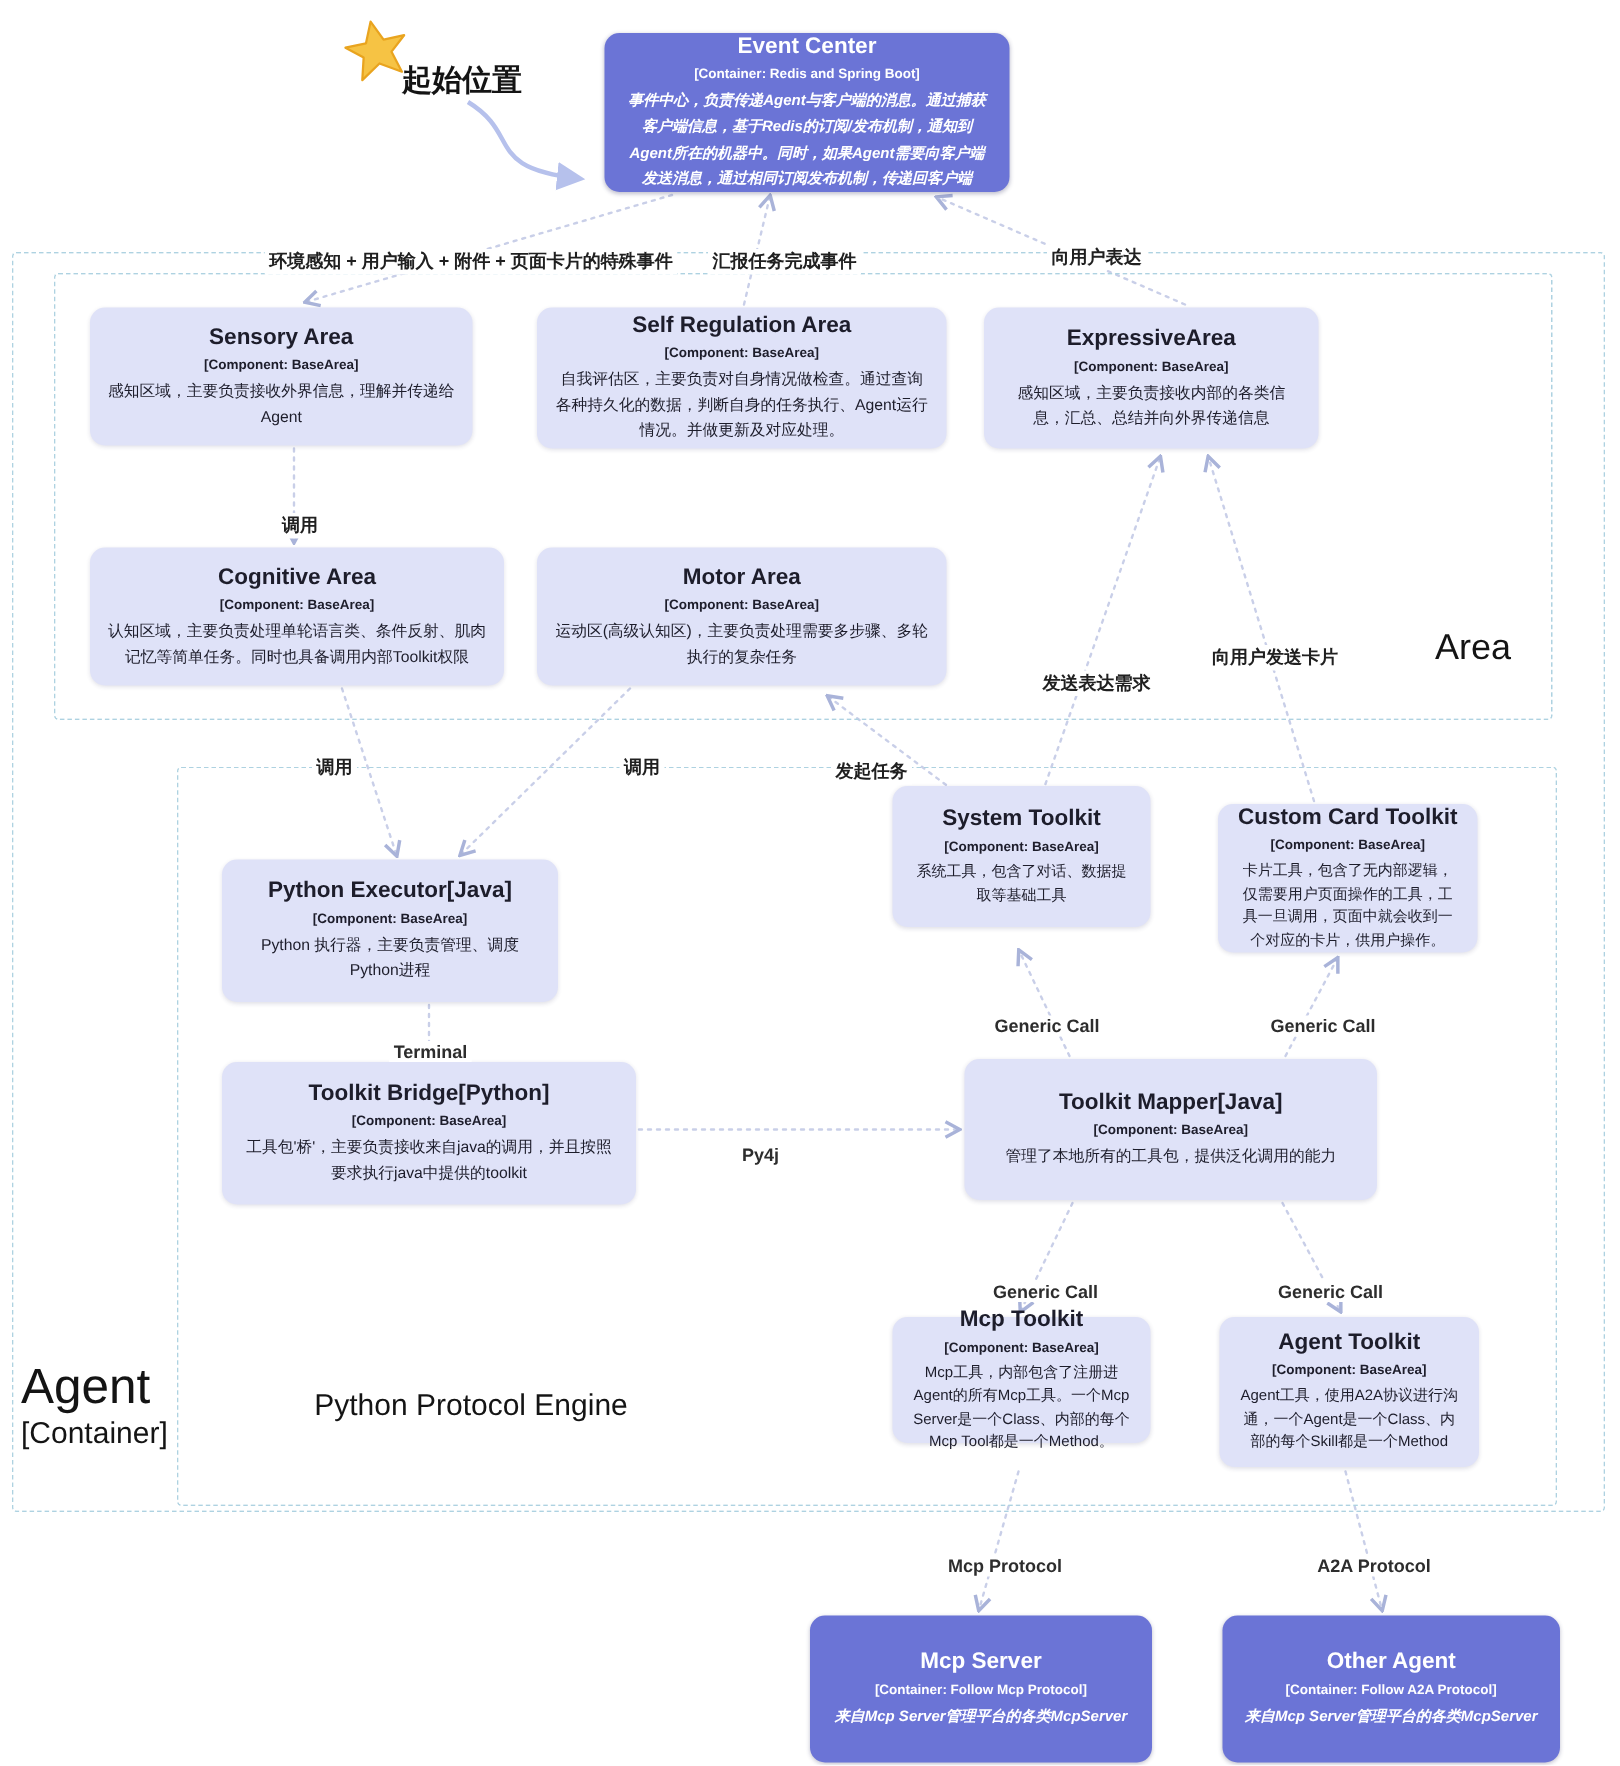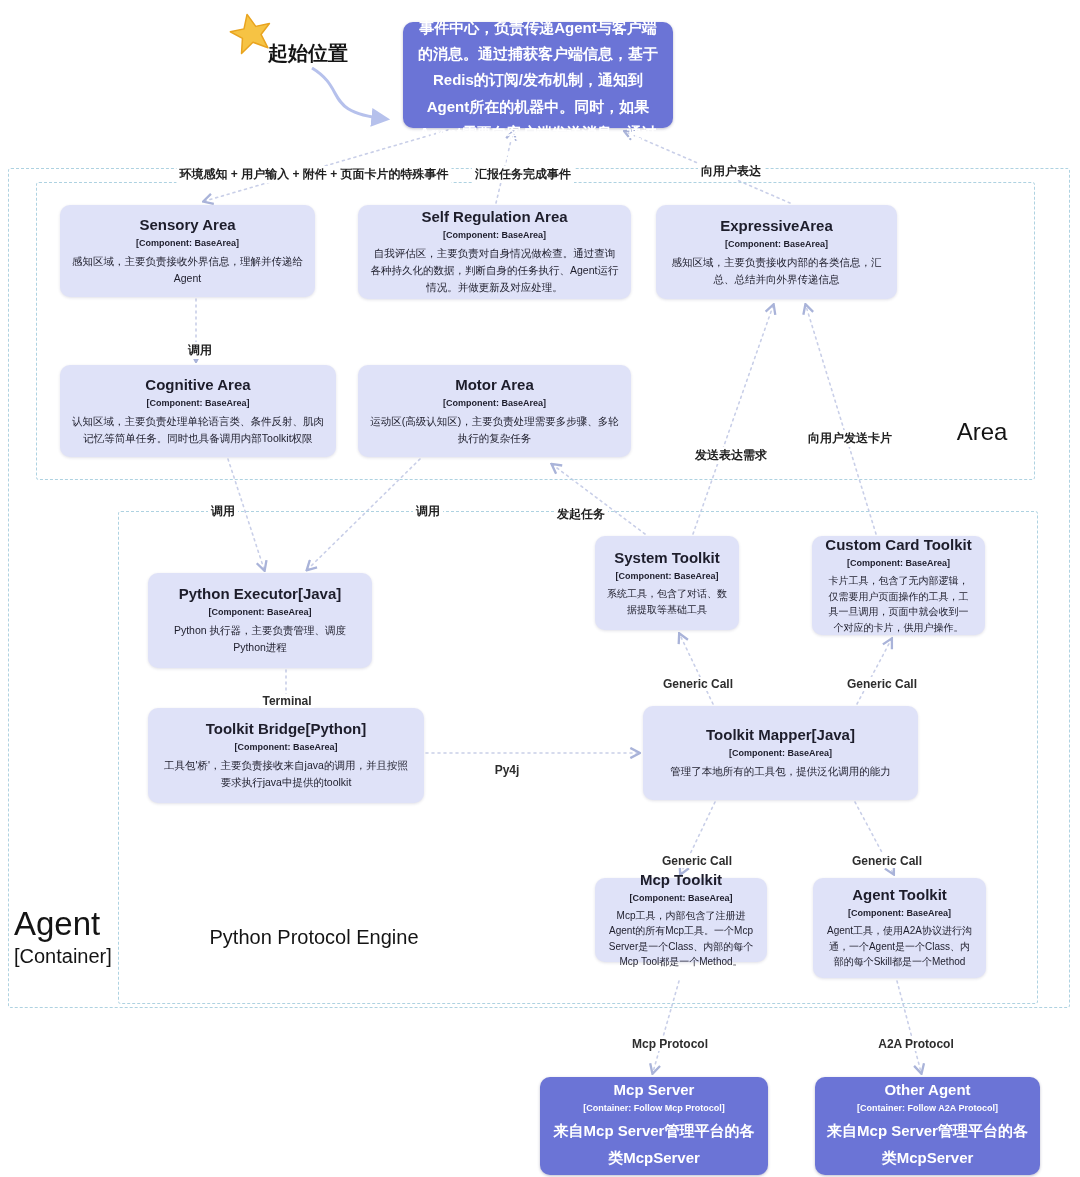--- a/index.html
+++ b/index.html
@@ -15,21 +15,21 @@
           justify-content:center; text-align:center; padding:6px 12px; }
   .node.light { background:#dfe2f8; color:#1d1d2b; box-shadow:0 1px 3px rgba(40,40,90,.14); }
   .node.dark  { background:#6b74d6; color:#ffffff; box-shadow:0 1px 3px rgba(40,40,90,.30); }
 
   .node-title    { font-weight:bold; font-size:15px; margin-bottom:5px; }
   .node-subtitle { font-weight:bold; font-size:9px;  margin-bottom:5px; }
   .node-body     { font-size:10.5px; line-height:1.6; }
   .node.small .node-body { font-size:10px; line-height:1.55; }
   .node.dark .node-title { font-size:15px; }
   .node.dark .node-subtitle { font-size:9px; }
-  .node.dark .node-body { font-size:15px; line-height:1.75; font-weight:bold; }
+  .node.dark .node-body { font-size:10px; line-height:1.75; font-weight:bold;font-style:italic; }
 
   .edge-label { position:absolute; transform:translateX(-50%); white-space:nowrap;
                 background:#ffffff; padding:0 3px; color:#202020;margin-top:16px; }
   .edge-label.zh { font-weight:bold; font-size:12px; }
   .edge-label.en { font-weight:bold; font-size:12px; color:#2d2d2d; }
 
   .big-label { position:absolute; color:#141414; white-space:nowrap; }
   #agent-title    { left:14px;  top:905px; font-size:33px; }
   #agent-subtitle { left:14px;  top:945px; font-size:20px; }
   #area-label     { left:982px; top:418px; font-size:24px; transform:translateX(-50%); }
@@ -95,21 +95,21 @@
     <div class="node-subtitle">[Component: BaseArea]</div>
     <div class="node-body">感知区域，主要负责接收外界信息，理解并传递给Agent</div>
   </div>
 
   <div class="node light" style="left:358px;top:205px;width:273px;height:94px">
     <div class="node-title">Self Regulation Area</div>
     <div class="node-subtitle">[Component: BaseArea]</div>
     <div class="node-body">自我评估区，主要负责对自身情况做检查。通过查询各种持久化的数据，判断自身的任务执行、Agent运行情况。并做更新及对应处理。</div>
   </div>
 
-  <div class="node light" style="left:656px;top:205px;width:241px;height:94px">
+  <div class="node light" style="left:656px;top:205px;width:223px;height:94px">
     <div class="node-title">ExpressiveArea</div>
     <div class="node-subtitle">[Component: BaseArea]</div>
     <div class="node-body">感知区域，主要负责接收内部的各类信息，汇总、总结并向外界传递信息</div>
   </div>
 
   <div class="node light" style="left:60px;top:365px;width:276px;height:92px">
     <div class="node-title">Cognitive Area</div>
     <div class="node-subtitle">[Component: BaseArea]</div>
     <div class="node-body">认知区域，主要负责处理单轮语言类、条件反射、肌肉记忆等简单任务。同时也具备调用内部Toolkit权限</div>
   </div>
@@ -128,21 +128,21 @@
     <div class="node-subtitle">[Component: BaseArea]</div>
     <div class="node-body">Python 执行器，主要负责管理、调度Python进程</div>
   </div>
 
   <div class="node light" style="left:148px;top:708px;width:276px;height:95px">
     <div class="node-title">Toolkit Bridge[Python]</div>
     <div class="node-subtitle">[Component: BaseArea]</div>
     <div class="node-body">工具包'桥'，主要负责接收来自java的调用，并且按照要求执行java中提供的toolkit</div>
   </div>
 
-  <div class="node light small" style="left:595px;top:536px;width:144px;height:94px">
+  <div class="node light small" style="left:595px;top:524px;width:172px;height:94px">
     <div class="node-title">System Toolkit</div>
     <div class="node-subtitle">[Component: BaseArea]</div>
     <div class="node-body">系统工具，包含了对话、数据提取等基础工具</div>
   </div>
 
   <div class="node light small" style="left:812px;top:536px;width:173px;height:99px">
     <div class="node-title">Custom Card Toolkit</div>
     <div class="node-subtitle">[Component: BaseArea]</div>
     <div class="node-body">卡片工具，包含了无内部逻辑，仅需要用户页面操作的工具，工具一旦调用，页面中就会收到一个对应的卡片，供用户操作。</div>
   </div>

